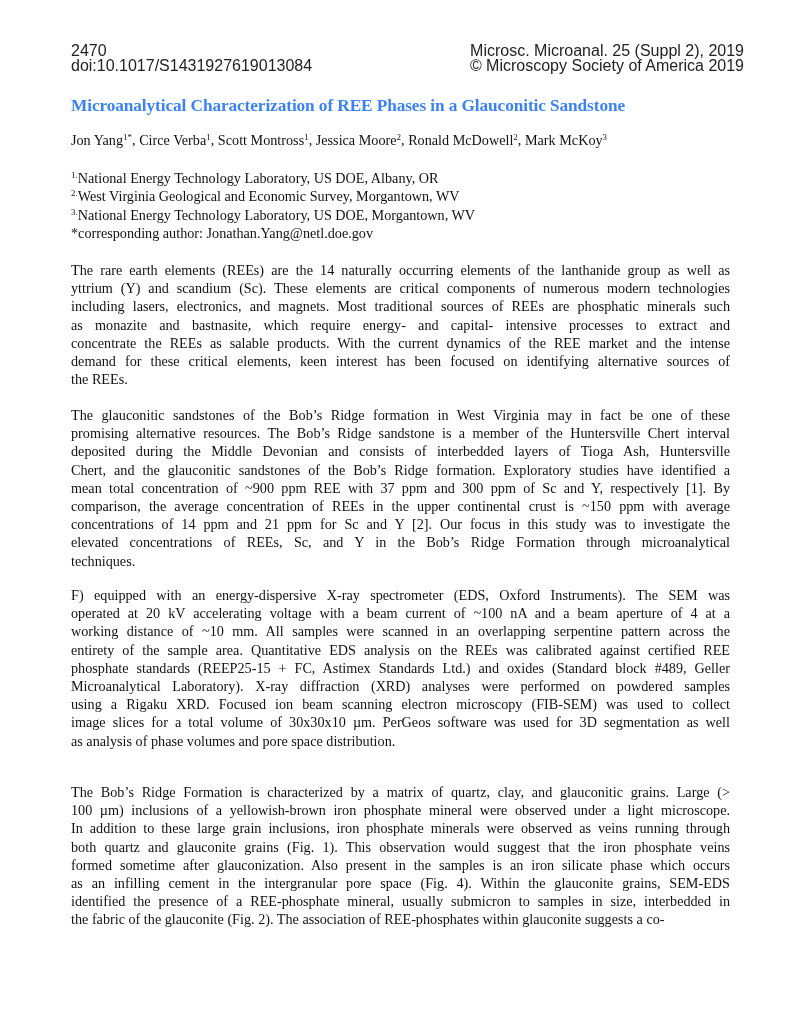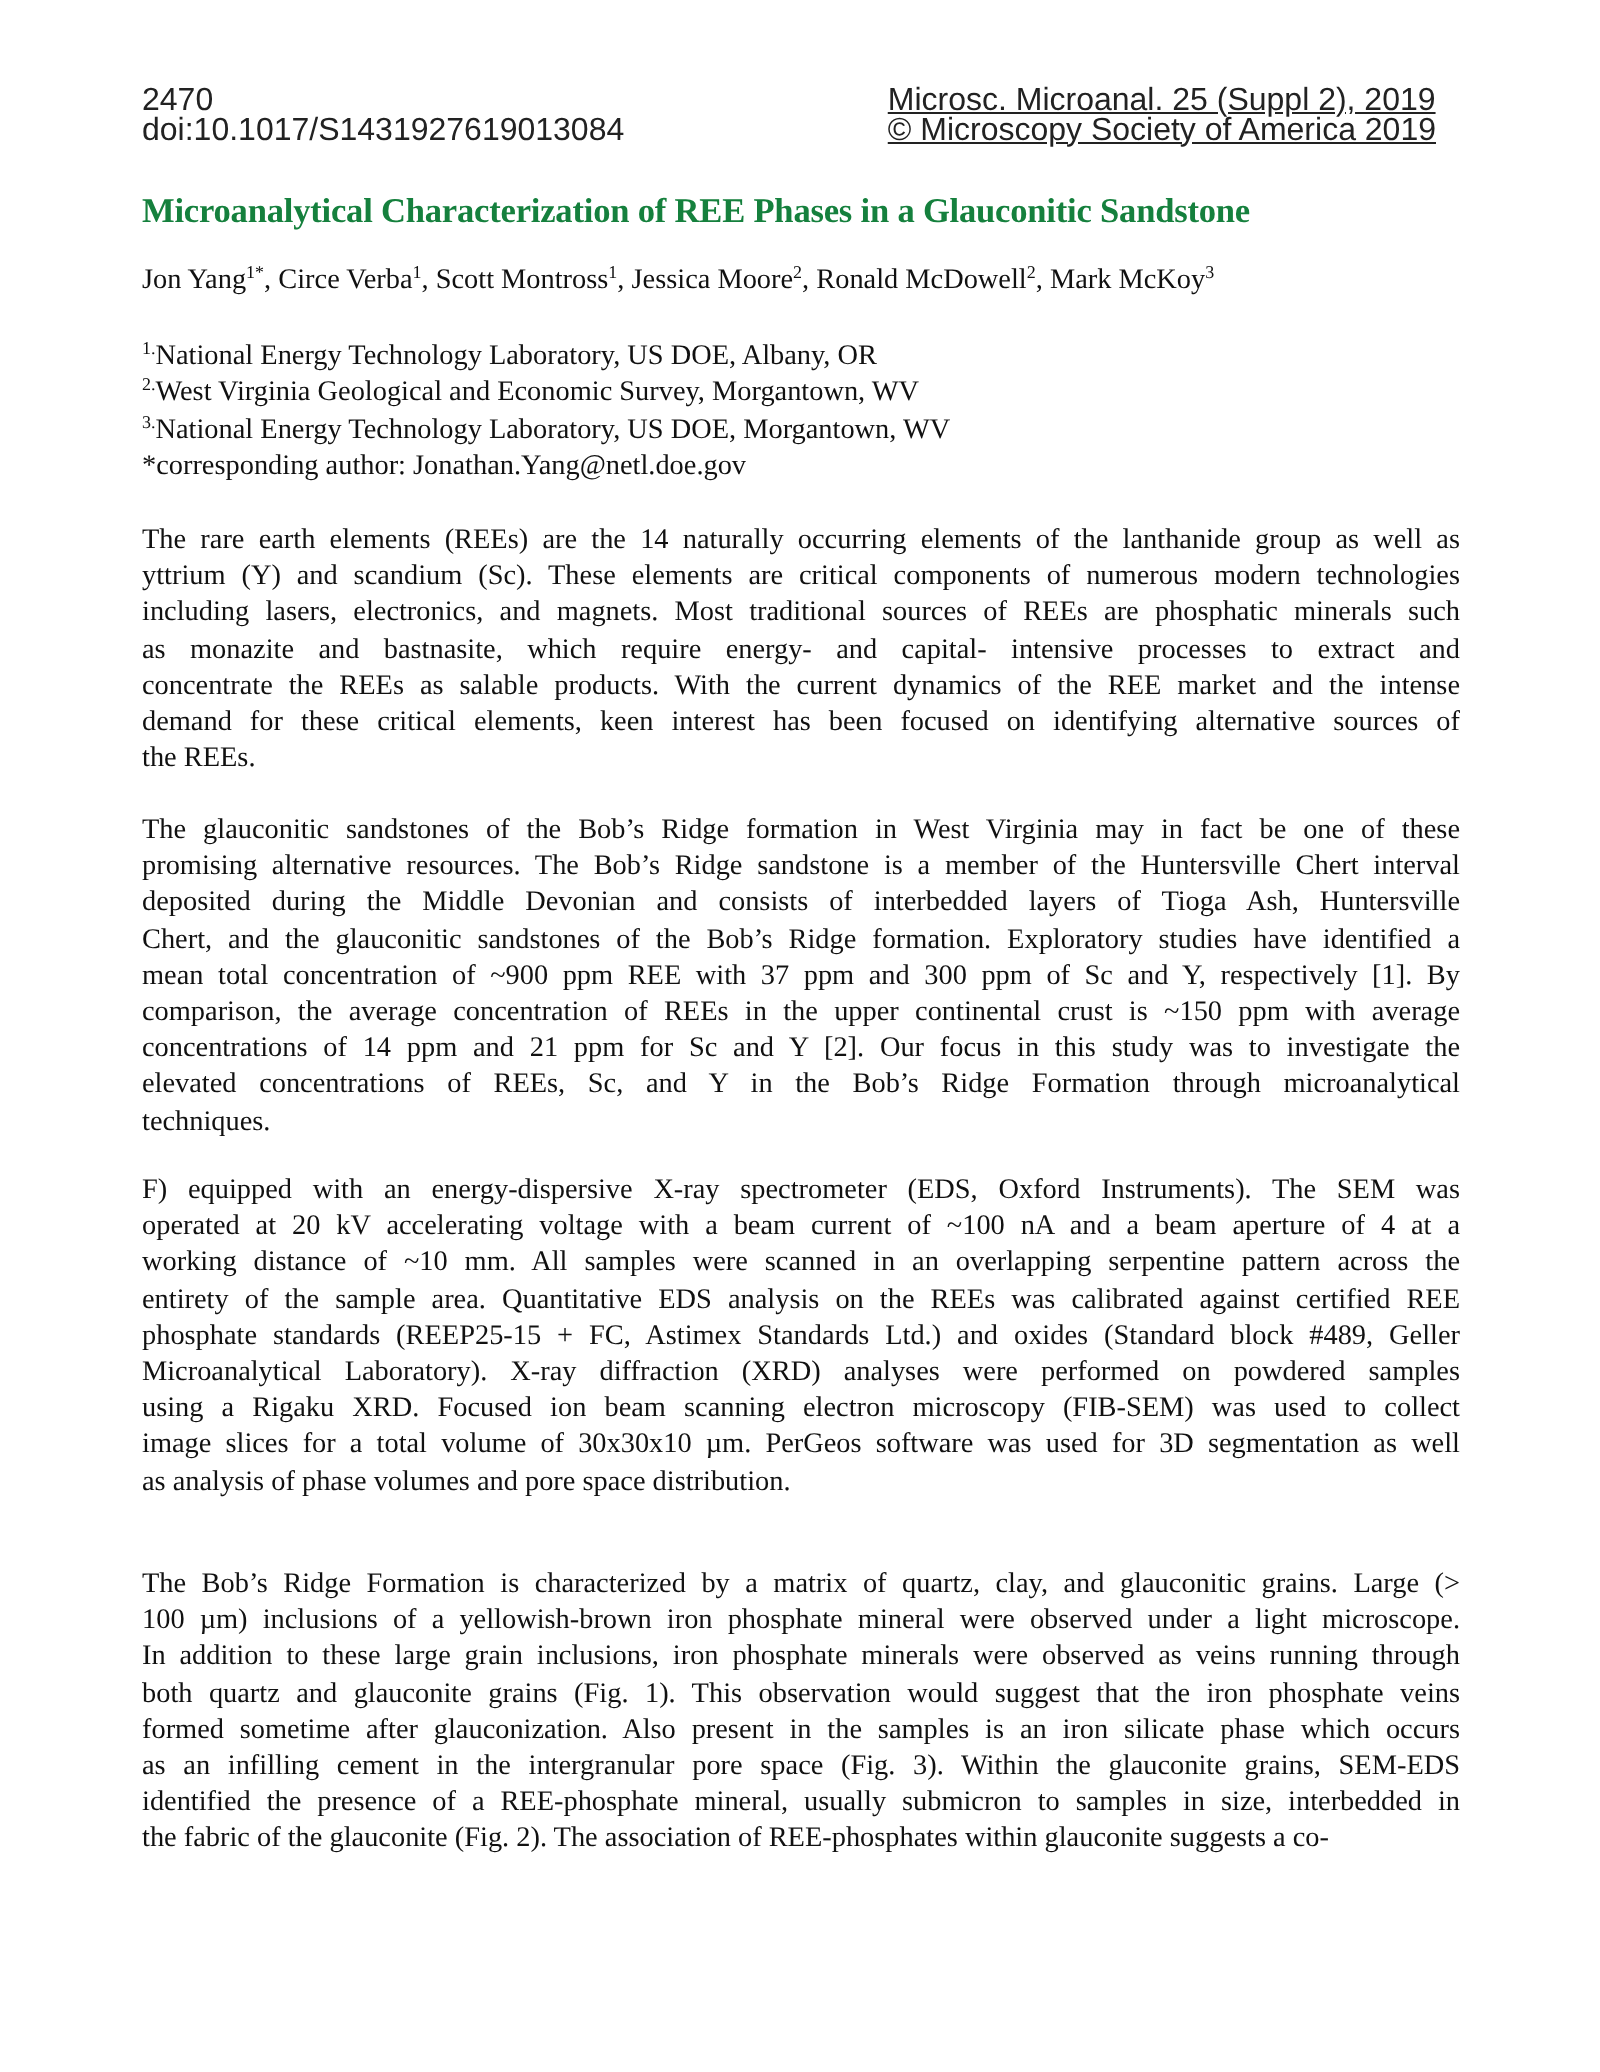--- a/index.html
+++ b/index.html
@@ -1,20 +1,20 @@
 <!DOCTYPE html>
 <html><head>
 <meta charset="utf-8">
 <style>
   html, body { margin: 0; padding: 0; background: #ffffff; }
   body { width: 800px; height: 1036px; position: relative; overflow: hidden; color: #111; }
   .hdr { position: absolute; top: 44px; font-family: "Liberation Sans", sans-serif; font-size: 16px; line-height: 14.5px; color: #222; }
   .hdr.left { left: 71px; }
-  .hdr.right { right: 82px; text-align: left; text-decoration: underline; }
-  .title { position: absolute; top: 96px; left: 71px; font-family: "Liberation Serif", serif; font-weight: bold; font-size: 17.3px; letter-spacing: -0.1px; color: #15803d; white-space: nowrap; }
+  .hdr.right { right: 56px; text-align: right; }
+  .title { position: absolute; top: 96px; left: 71px; font-family: "Liberation Serif", serif; font-weight: bold; font-size: 17.3px; letter-spacing: -0.1px; color: #3b82f6; white-space: nowrap; }
   .authors { position: absolute; top: 132px; left: 71px; font-family: "Liberation Serif", serif; font-size: 14.2px; white-space: nowrap; }
   .authors sup { font-size: 9px; vertical-align: 5px; line-height: 0; }
   .affils { position: absolute; top: 169px; left: 71px; font-family: "Liberation Serif", serif; font-size: 14.2px; line-height: 18.3px; }
   .affils sup { font-size: 9px; vertical-align: 5px; line-height: 0; }
   .para { position: absolute; left: 71px; width: 659px; font-family: "Liberation Serif", serif; font-size: 14.2px; line-height: 18.2px; }
   .jl { display: block; width: 659px; text-align: justify; text-align-last: justify; }
   .jl.last { text-align-last: left; }
 </style>
 </head>
 <body>
@@ -69,16 +69,16 @@
     <div class="jl">using a Rigaku XRD. Focused ion beam scanning electron microscopy (FIB-SEM) was used to collect</div>
     <div class="jl">image slices for a total volume of 30x30x10 µm. PerGeos software was used for 3D segmentation as well</div>
     <div class="jl last">as analysis of phase volumes and pore space distribution.</div>
   </div>
 <div class="para" style="top:783px">
     <div class="jl">The Bob’s Ridge Formation is characterized by a matrix of quartz, clay, and glauconitic grains. Large (&gt;</div>
     <div class="jl">100 µm) inclusions of a yellowish-brown iron phosphate mineral were observed under a light microscope.</div>
     <div class="jl">In addition to these large grain inclusions, iron phosphate minerals were observed as veins running through</div>
     <div class="jl">both quartz and glauconite grains (Fig. 1). This observation would suggest that the iron phosphate veins</div>
     <div class="jl">formed sometime after glauconization. Also present in the samples is an iron silicate phase which occurs</div>
-    <div class="jl">as an infilling cement in the intergranular pore space (Fig. 3). Within the glauconite grains, SEM-EDS</div>
+    <div class="jl">as an infilling cement in the intergranular pore space (Fig. 4). Within the glauconite grains, SEM-EDS</div>
     <div class="jl">identified the presence of a REE-phosphate mineral, usually submicron to samples in size, interbedded in</div>
     <div class="jl last">the fabric of the glauconite (Fig. 2). The association of REE-phosphates within glauconite suggests a co-</div>
   </div>
 
 </body></html>

